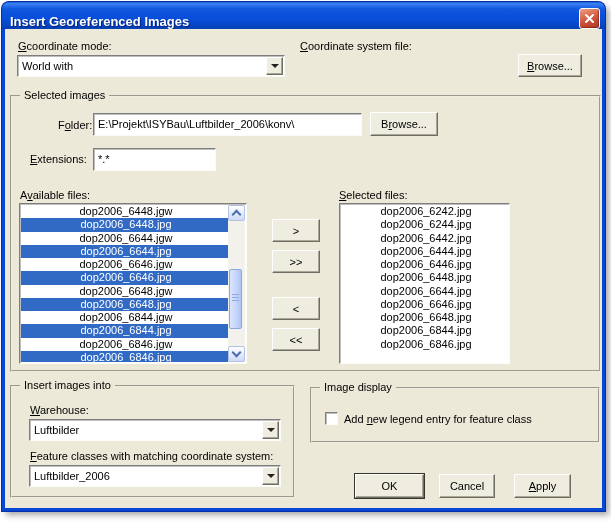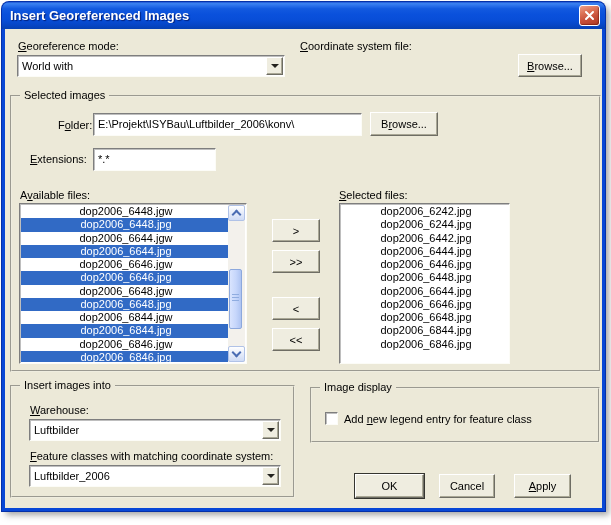--- a/index.html
+++ b/index.html
@@ -9,21 +9,21 @@
     font-family:"Liberation Sans",sans-serif;font-size:11px;color:#000;
   }
   #window{
     position:absolute;left:2px;top:2px;width:603px;height:509px;
     background:#0847D6;border-radius:7px 7px 0 0;
     box-shadow:0 0 0 1px #0430A8, 4px 4px 6px rgba(90,90,90,.55);
   }
   #titlebar{
     height:27px;border-radius:7px 7px 0 0;
     background:linear-gradient(180deg,#1E55D6 0%,#3B82EF 6%,#2E74EC 12%,#1259DF 25%,#0A51DC 45%,#084ED8 65%,#0646C6 85%,#0540B2 100%);
-    display:flex;align-items:center;padding:0 5px 0 8px;box-sizing:border-box;
+    display:flex;align-items:flex-end;padding:0 5px 0 8px;box-sizing:border-box;
   }
   #window-title{
     flex:1;color:#fff;font-size:13px;font-weight:bold;
     text-shadow:1px 1px 1px rgba(0,25,110,.9);
     white-space:nowrap;overflow:hidden;
   }
   #close-button{
     width:21px;height:21px;border-radius:3px;border:1px solid #fff;
     background:linear-gradient(160deg,#ECA08B 0%,#DD7458 30%,#C8503A 60%,#AE3A24 100%);
     display:flex;align-items:center;justify-content:center;
@@ -101,21 +101,21 @@
     <span id="window-title">Insert Georeferenced Images</span>
     <div id="close-button">
       <svg width="11" height="11" viewBox="0 0 11 11">
           <path d="M2 2 L9 9 M9 2 L2 9" stroke="#ffffff" stroke-width="2" stroke-linecap="round" fill="none"></path>
         </svg>
     </div>
   </div>
 
   <div id="client">
 
-    <span class="lbl" style="left:13px;top:11px"><span></span><span class="key">G</span><span>eoreference mode:</span></span>
+    <span class="lbl" style="left:13px;top:11px"><span></span><span class="key">G</span><span>coordinate mode:</span></span>
     <div class="combo sunken" style="left:12px;top:26px;width:268px;height:22px">
       <span class="combo-value">World with</span>
       <div class="combo-btn raised">
         <span class="tri-down"></span>
       </div>
     </div>
 
     <span class="lbl" style="left:295px;top:11px"><span></span><span class="key">C</span><span>oordinate system file:</span></span>
     <button class="btn raised" style="left:513px;top:25px;width:64px;height:23px">
         <span></span>

